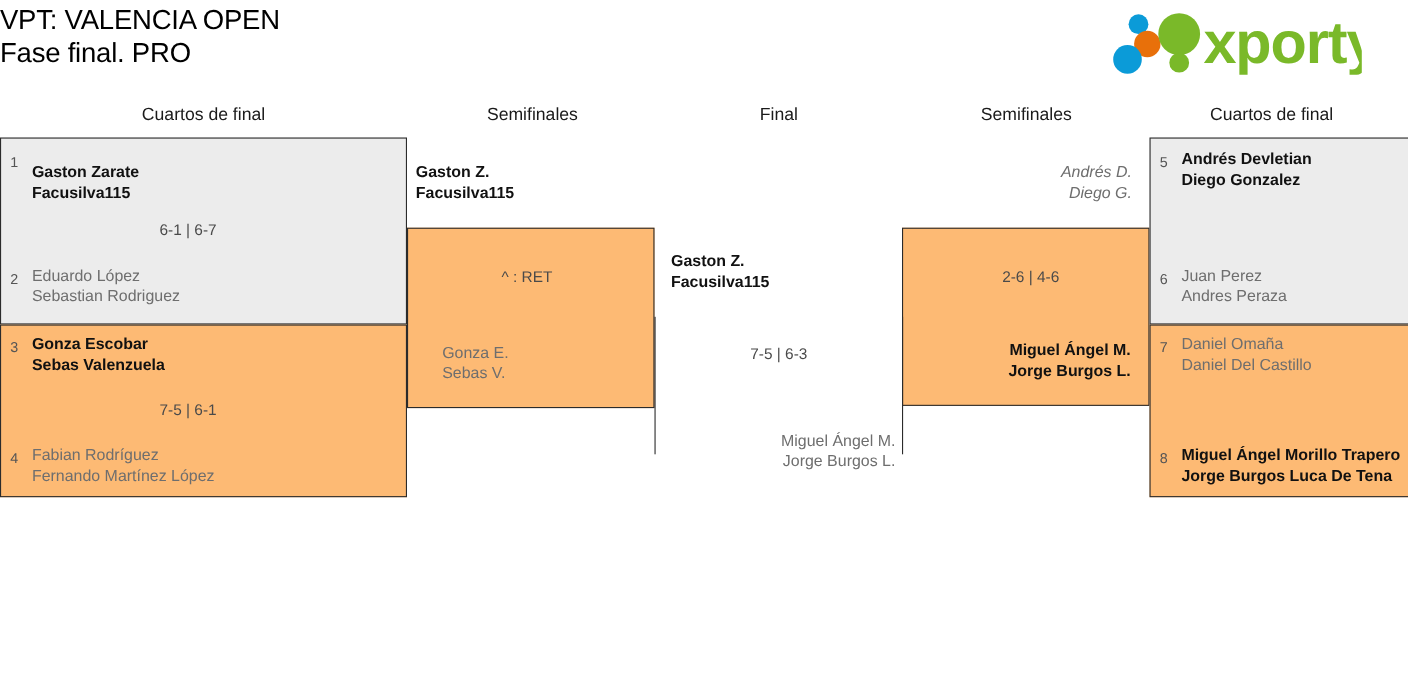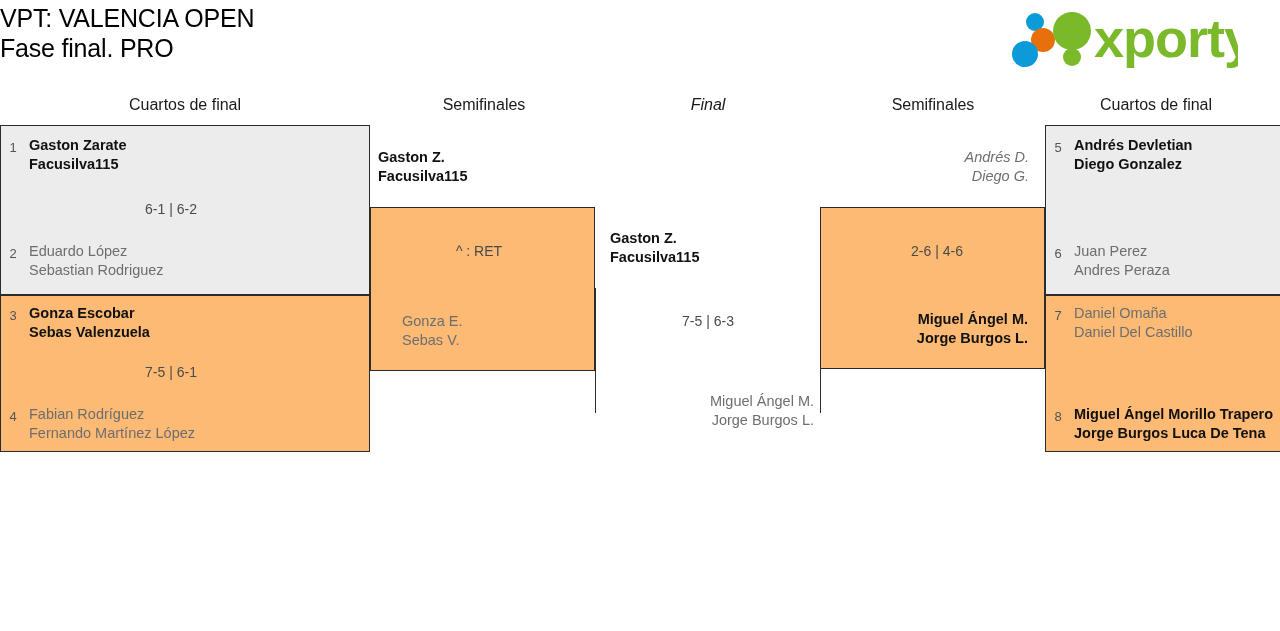--- a/index.html
+++ b/index.html
@@ -81,31 +81,31 @@
       <circle cx="37" cy="36" r="12" fill="#e8700a"></circle>
       <circle cx="19" cy="50" r="13" fill="#0b9bd8"></circle>
       <circle cx="66" cy="27" r="19" fill="#7ab929"></circle>
       <circle cx="66" cy="53" r="9" fill="#7ab929"></circle>
       <text x="88" y="53" font-family="Liberation Sans, sans-serif" font-size="54" font-weight="700" fill="#7ab929" letter-spacing="-1">xporty</text>
     </svg>
   </div>
 
   <div class="round-head" style="left:40px;  width:290px;">Cuartos de final</div>
   <div class="round-head" style="left:372px; width:224px;">Semifinales</div>
-  <div class="round-head" style="left:620px; width:176px;font-style:italic;">Final</div>
+  <div class="round-head" style="left:620px; width:176px;">Final</div>
   <div class="round-head" style="left:820px; width:226px;">Semifinales</div>
   <div class="round-head" style="left:1100px; width:290px; text-align:left;">Cuartos de final</div>
 
   <div class="box shaded" style="left:0px; top:125px; width:370px; height:170px;">
     <div class="seed" style="left:2px; top:12px;">1</div>
-    <div class="team winner align-left" style="top:10px;">
+    <div class="team winner align-left" style="top:22px;">
       <span class="ln">Gaston Zarate</span>
       <span class="ln">Facusilva115</span>
     </div>
-    <div class="score c-left" style="left:0; top:74px; width:340px; text-align:center;">6-1 | 6-2</div>
+    <div class="score c-left" style="left:0; top:74px; width:340px; text-align:center;">6-1 | 6-7</div>
     <div class="seed" style="left:2px; top:118px;">2</div>
     <div class="team align-left" style="top:116px;">
       <span class="ln">Eduardo López</span>
       <span class="ln">Sebastian Rodriguez</span>
     </div>
   </div>
 
   <div class="box" style="left:0px; top:295px; width:370px; height:157px;">
     <div class="seed" style="left:2px; top:10px;">3</div>
     <div class="team winner align-left" style="top:8px;">

